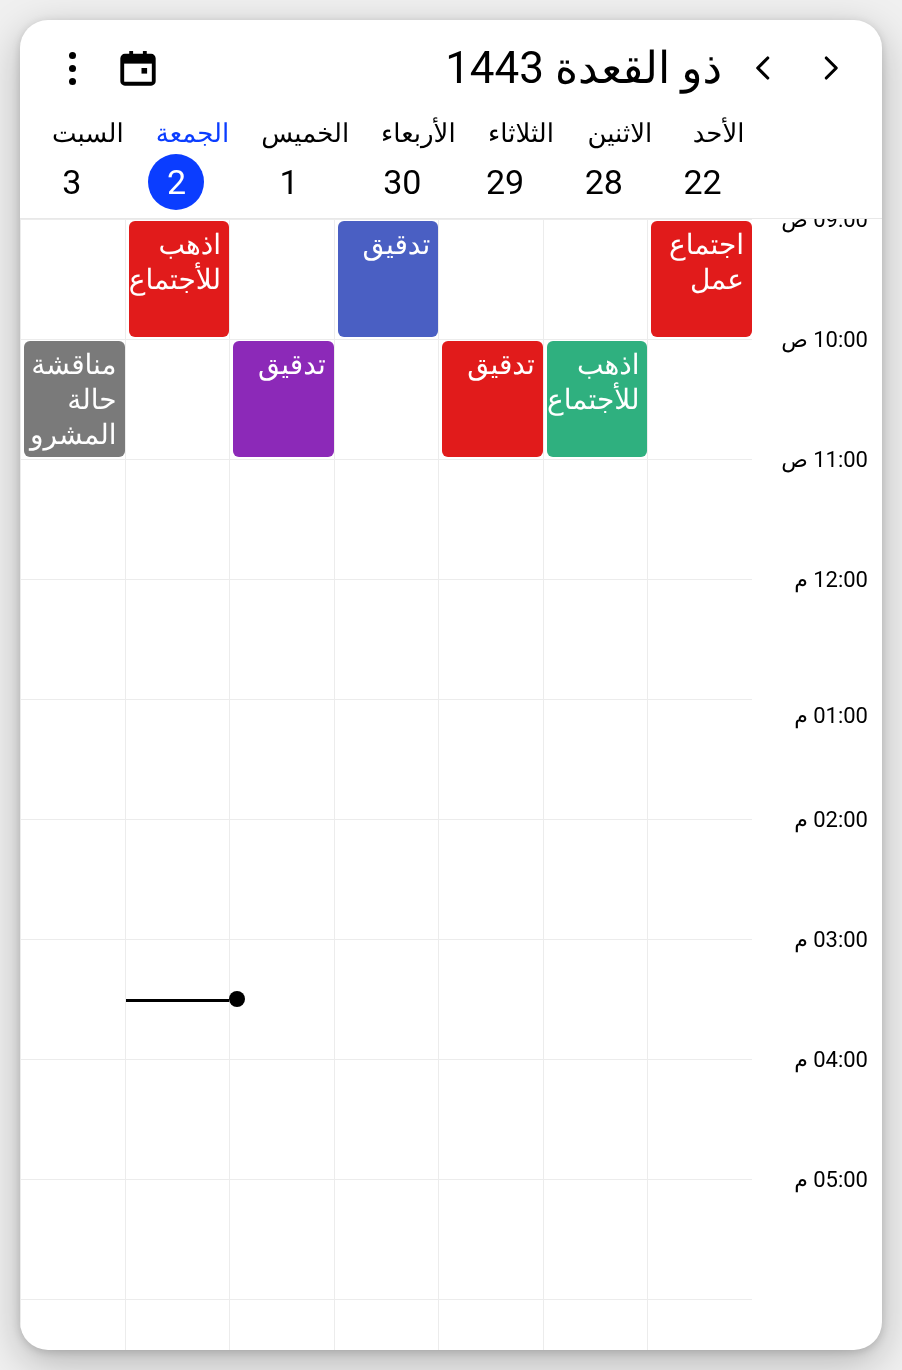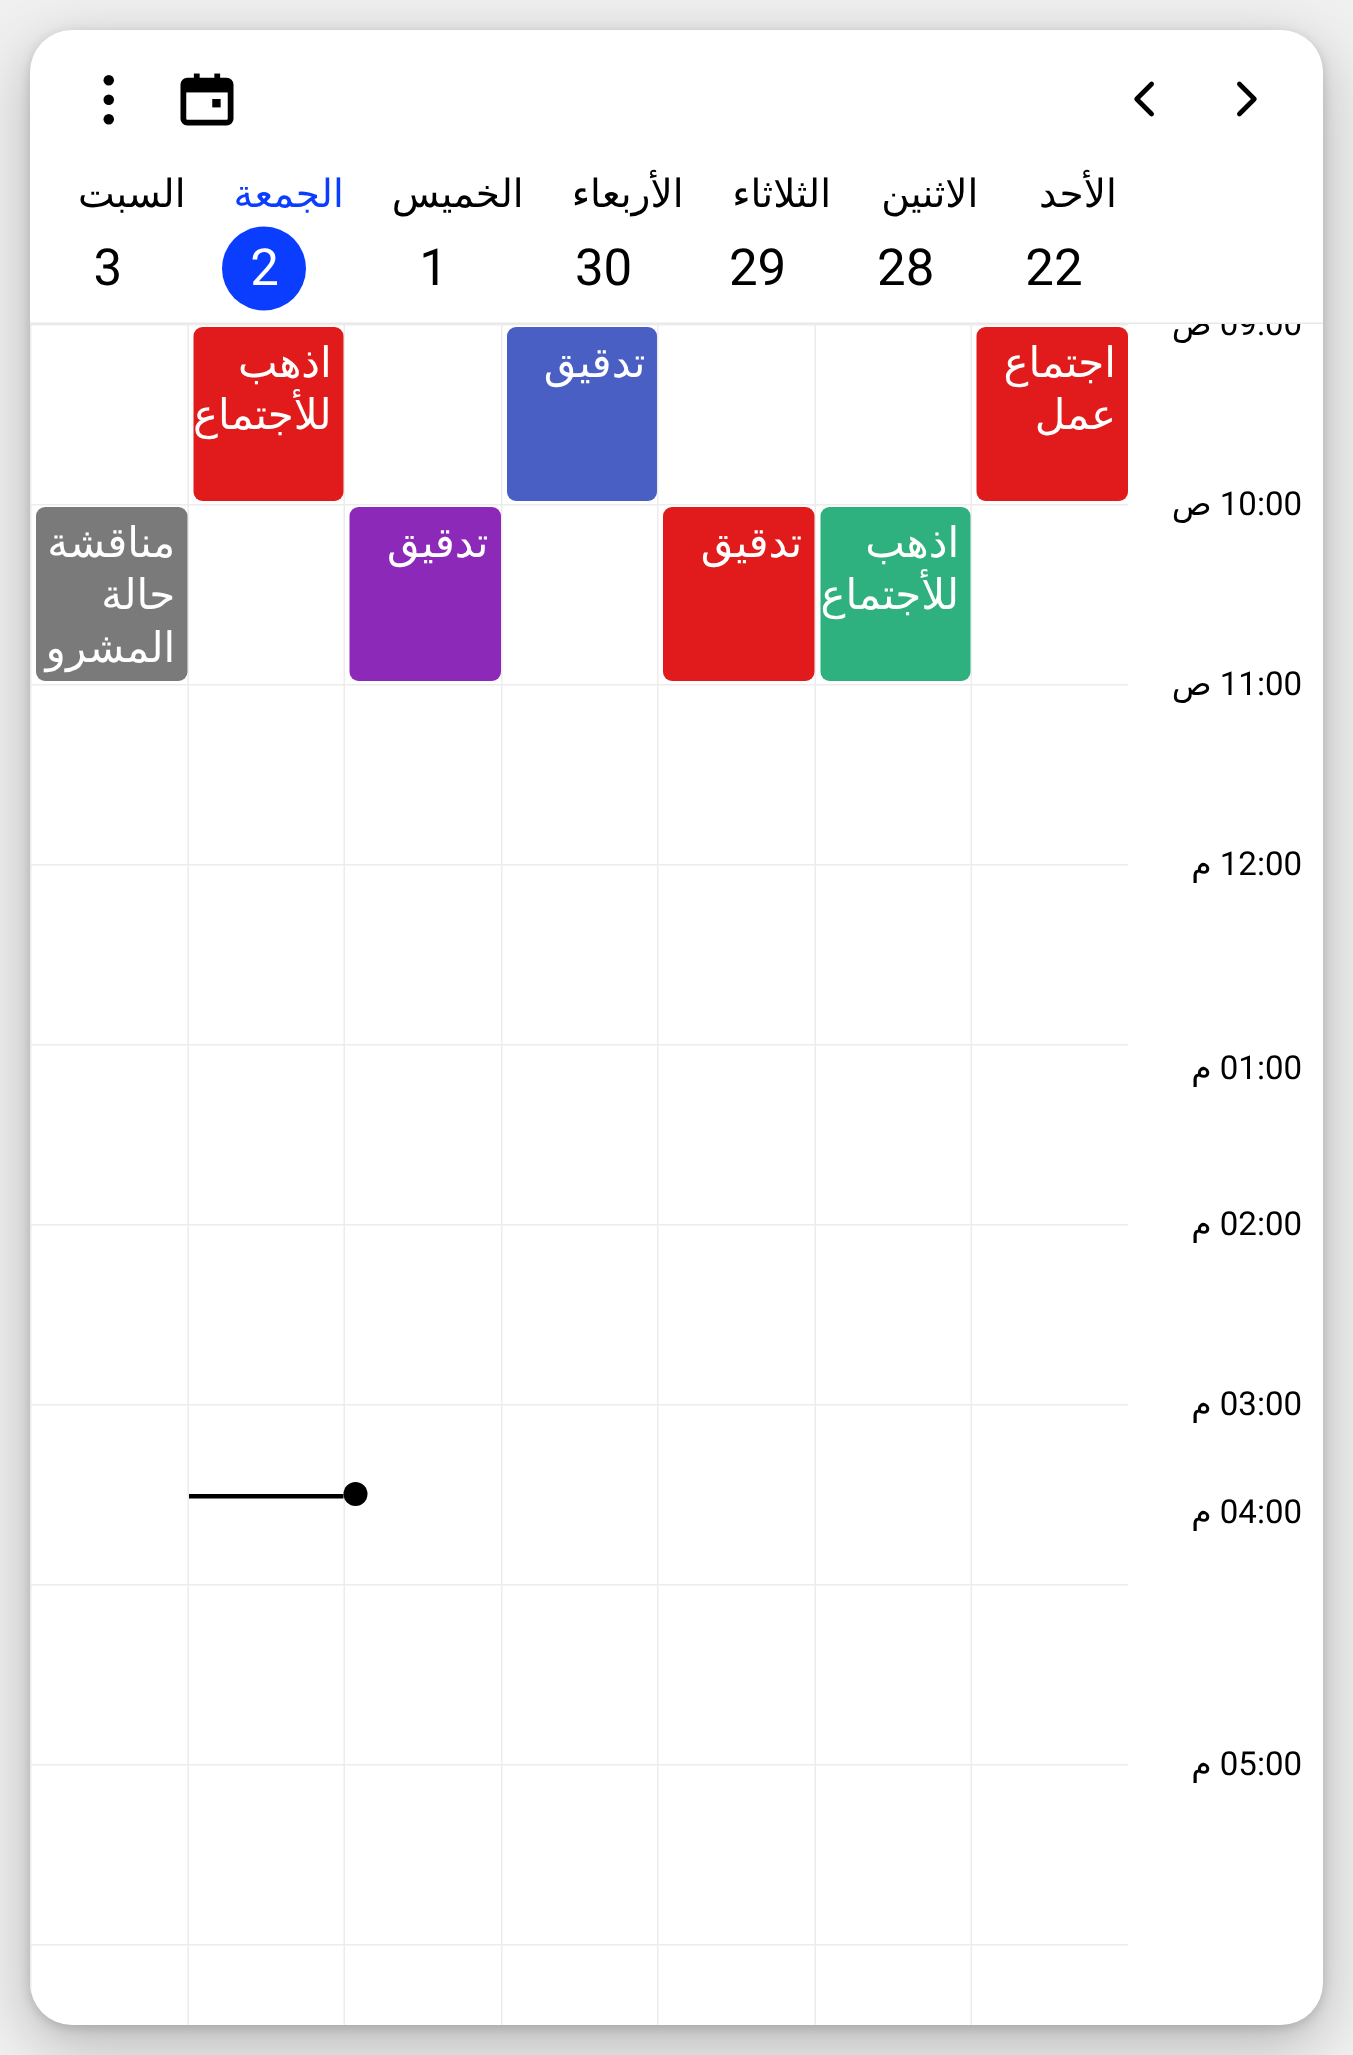--- a/index.html
+++ b/index.html
@@ -159,20 +159,21 @@
       <svg width="30" height="38" viewBox="0 0 24 24" fill="none">
         <path d="M9 4l8 8-8 8" stroke="#000" stroke-width="2.5" stroke-linecap="round" stroke-linejoin="round"></path>
       </svg>
     </div>
     <div class="icon-btn">
       <svg width="30" height="38" viewBox="0 0 24 24" fill="none">
         <path d="M15 4l-8 8 8 8" stroke="#000" stroke-width="2.5" stroke-linecap="round" stroke-linejoin="round"></path>
       </svg>
     </div>
 
+    <div class="title">ذو القعدة 1443</div>
 
     <div class="spacer"></div>
 
     <div class="icon-btn">
       <svg width="42" height="42" viewBox="0 0 24 24" fill="none">
         <rect x="3" y="5" width="18" height="16" rx="1.5" stroke="#000" stroke-width="2.2"></rect>
         <rect x="3" y="5" width="18" height="4.5" fill="#000"></rect>
         <rect x="7" y="2.3" width="2.2" height="4.5" fill="#000"></rect>
         <rect x="14.8" y="2.3" width="2.2" height="4.5" fill="#000"></rect>
         <rect x="14" y="12" width="3.2" height="3.2" fill="#000"></rect>
@@ -203,21 +204,21 @@
   <div class="grid">
     <div class="grid-inner">
       <div class="time-gutter" id="time-gutter">
           <div class="time-label" style="top: 0px;">09:00 ص</div>
           <div class="time-label" style="top: 120px;">10:00 ص</div>
           <div class="time-label" style="top: 240px;">11:00 ص</div>
           <div class="time-label" style="top: 360px;">12:00 م</div>
           <div class="time-label" style="top: 496px;">01:00 م</div>
           <div class="time-label" style="top: 600px;">02:00 م</div>
           <div class="time-label" style="top: 720px;">03:00 م</div>
-          <div class="time-label" style="top: 792px;">04:00 م</div>
+          <div class="time-label" style="top: 840px;">04:00 م</div>
           <div class="time-label" style="top: 960px;">05:00 م</div>
         </div>
       <div class="columns" id="columns">
           <div class="hour-line" style="top: 0px;"></div>
           <div class="hour-line" style="top: 120px;"></div>
           <div class="hour-line" style="top: 240px;"></div>
           <div class="hour-line" style="top: 360px;"></div>
           <div class="hour-line" style="top: 480px;"></div>
           <div class="hour-line" style="top: 600px;"></div>
           <div class="hour-line" style="top: 720px;"></div>

